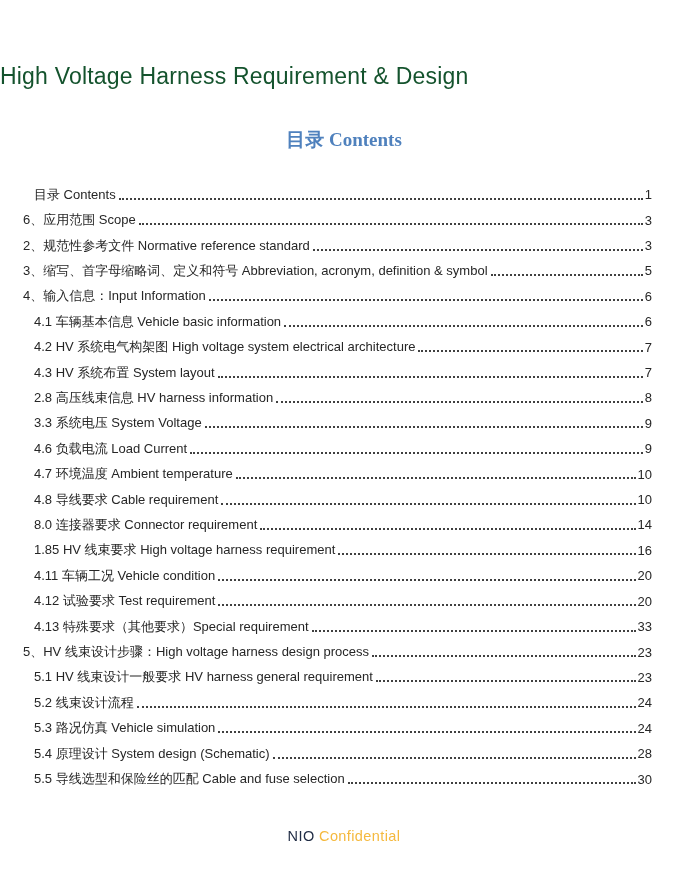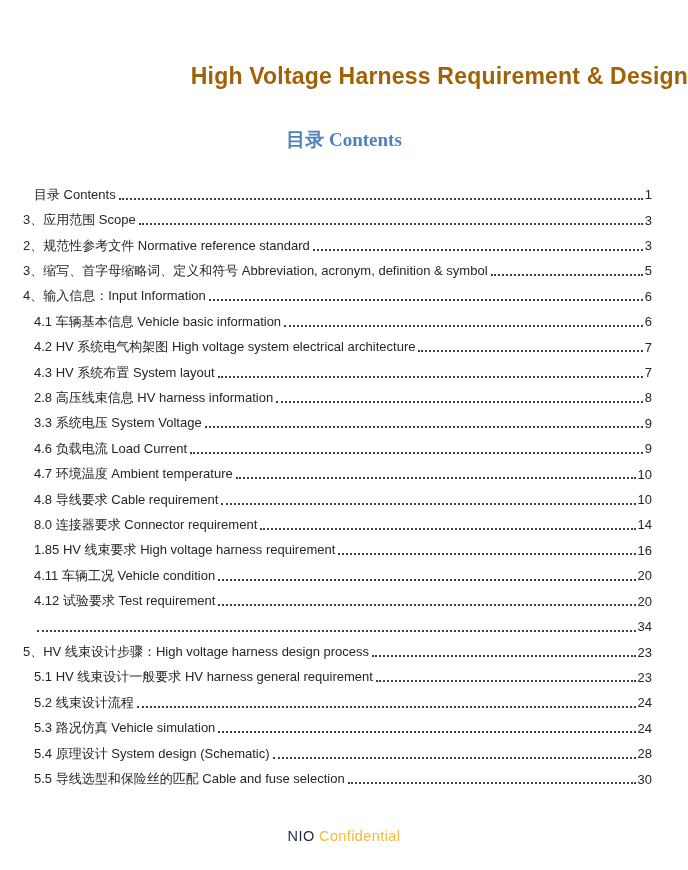--- a/index.html
+++ b/index.html
@@ -14,25 +14,24 @@
     width: 688px;
     height: 870px;
     background: #ffffff;
     font-family: "Liberation Sans", sans-serif;
     color: var(--text);
     overflow: hidden;
   }
   .doc-title {
     position: absolute;
     top: 63px; left: 0; width: 100%;
-    text-align: right;
+    text-align: left;
     font-size: 23px;
-    color: #a16207;
+    color: #14532d;
     letter-spacing: 0.2px;
-    font-weight: bold;
   }
   .contents-heading {
     position: absolute;
     top: 127px; left: 0; width: 100%;
     text-align: center;
     font-family: "Liberation Serif", serif;
     font-weight: bold;
     font-size: 19px;
     color: var(--heading-blue);
   }
@@ -74,21 +73,21 @@
 <div class="page">
   <div class="doc-title">High Voltage Harness Requirement &amp; Design</div>
   <div class="contents-heading">目录 Contents</div>
   <div class="toc">
       <div class="toc-row level-2">
         <span class="toc-label">目录 Contents</span>
         <span class="toc-leader"></span>
         <span class="toc-page">1</span>
       </div>
       <div class="toc-row level-1">
-        <span class="toc-label">3、应用范围 Scope</span>
+        <span class="toc-label">6、应用范围 Scope</span>
         <span class="toc-leader"></span>
         <span class="toc-page">3</span>
       </div>
       <div class="toc-row level-1">
         <span class="toc-label">2、规范性参考文件 Normative reference standard</span>
         <span class="toc-leader"></span>
         <span class="toc-page">3</span>
       </div>
       <div class="toc-row level-1">
         <span class="toc-label">3、缩写、首字母缩略词、定义和符号 Abbreviation, acronym, definition &amp; symbol</span>
@@ -154,22 +153,23 @@
         <span class="toc-label">4.11 车辆工况 Vehicle condition</span>
         <span class="toc-leader"></span>
         <span class="toc-page">20</span>
       </div>
       <div class="toc-row level-2">
         <span class="toc-label">4.12 试验要求 Test requirement</span>
         <span class="toc-leader"></span>
         <span class="toc-page">20</span>
       </div>
       <div class="toc-row level-2">
-        <span class="toc-leader"></span>
-        <span class="toc-page">34</span>
+        <span class="toc-label">4.13 特殊要求（其他要求）Special requirement</span>
+        <span class="toc-leader"></span>
+        <span class="toc-page">33</span>
       </div>
       <div class="toc-row level-1">
         <span class="toc-label">5、HV 线束设计步骤：High voltage harness design process</span>
         <span class="toc-leader"></span>
         <span class="toc-page">23</span>
       </div>
       <div class="toc-row level-2">
         <span class="toc-label">5.1 HV 线束设计一般要求 HV harness general requirement</span>
         <span class="toc-leader"></span>
         <span class="toc-page">23</span>

